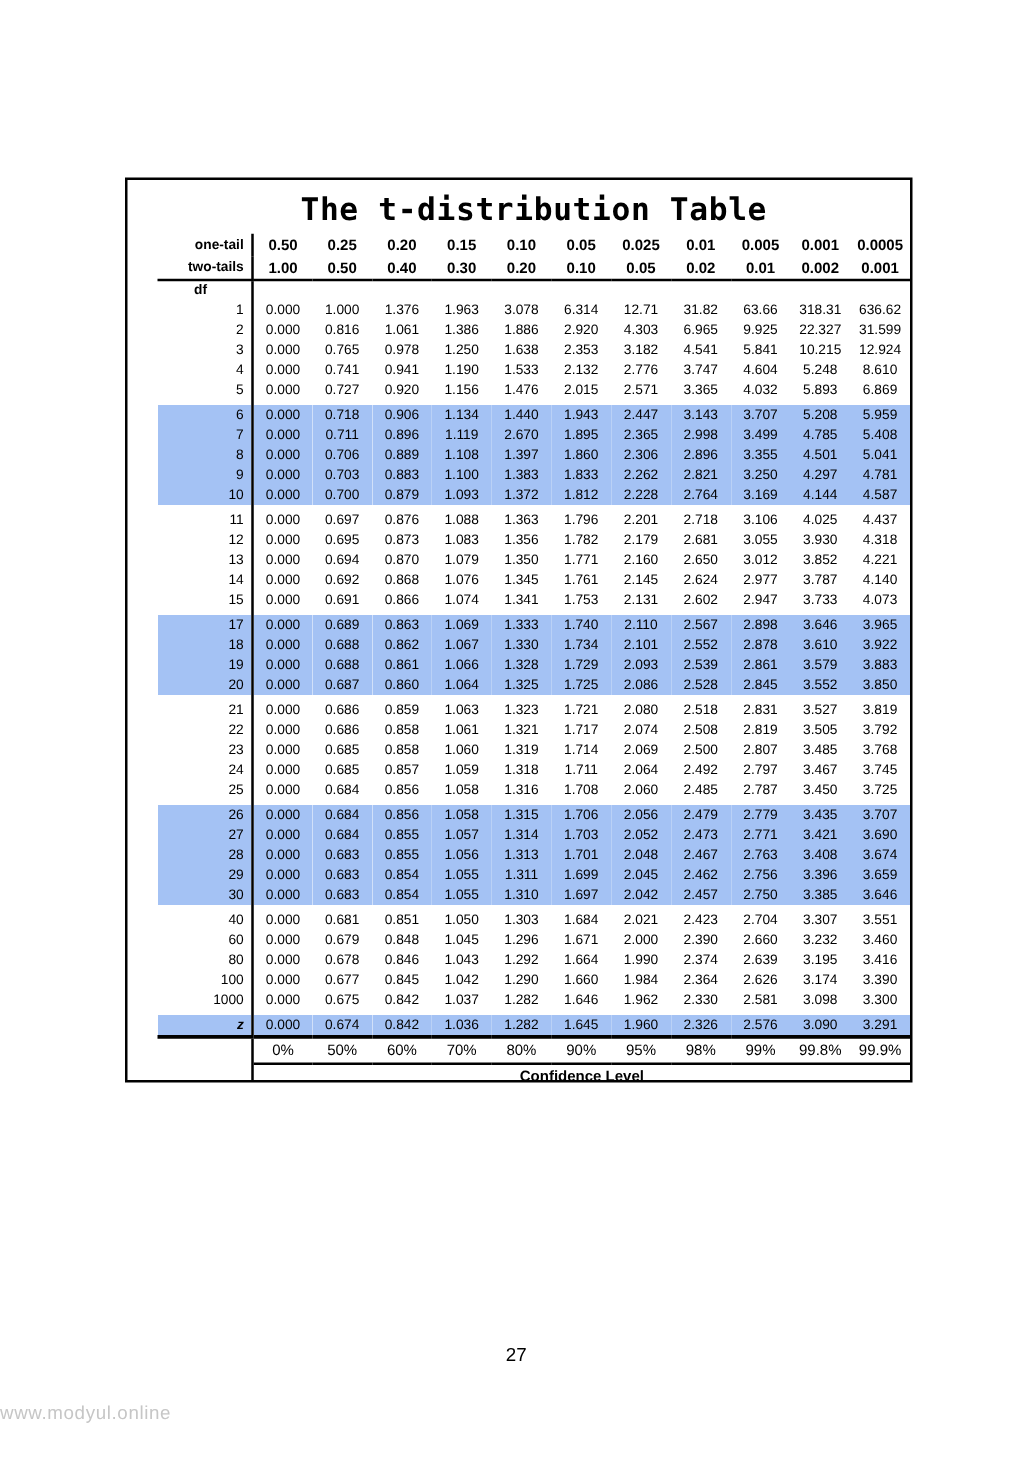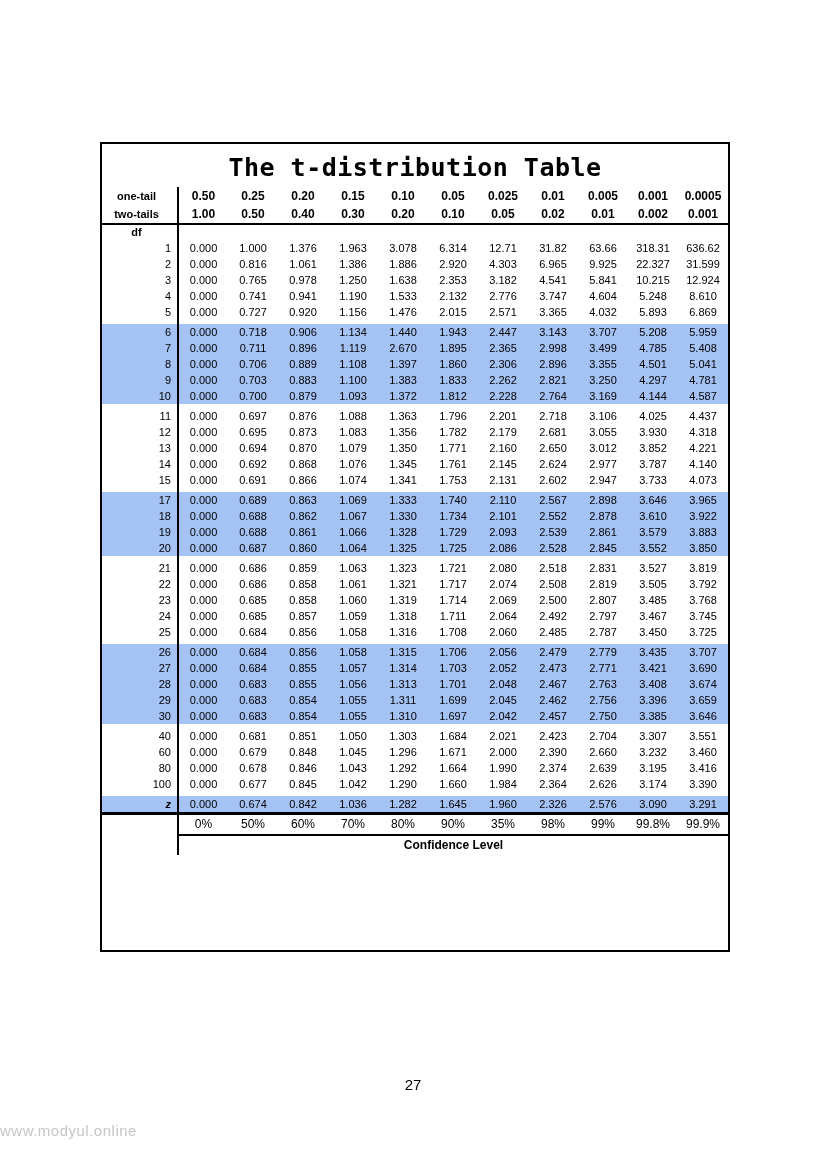--- a/index.html
+++ b/index.html
@@ -1,37 +1,37 @@
 <!DOCTYPE html>
 <html style="--hl: #a4c2f4;"><head>
 <meta charset="utf-8">
 <style>
   html,body { margin:0; padding:0; }
   body {
     width:826px; height:1169px; position:relative; background:#ffffff;
     font-family:"Liberation Sans", sans-serif; color:#000;
   }
   .table-box {
-    position:absolute; left:100px; top:142px; width:630px; height:810px;
-    border:2px solid #000; box-sizing:border-box; background:#fff; overflow:hidden;
+    position:absolute; left:100px; top:142px; width:630px; height:724px;
+    border:2px solid #000; box-sizing:border-box; background:#fff; overflow:hidden;padding-left:24px;
   }
   .title {
     text-align:center; font-family:"DejaVu Sans Mono", monospace;
     font-weight:bold; font-size:25px; letter-spacing:0.5px;
     margin-top:9px; margin-bottom:5px;
   }
   table { border-collapse:collapse; width:100%; table-layout:fixed; }
   col.dfcol { width:76px; }
   td {
     font-size:11px; text-align:center; padding:0; height:16px; line-height:16px;
     overflow:hidden; white-space:nowrap;
   }
   .dfcell { text-align:right; padding-right:6px; border-right:2px solid #000; }
   tr.hdr td { font-weight:bold; font-size:12px; height:18px; line-height:18px; }
-  tr.hdr td.lab { font-size:11px;text-align:center; }
+  tr.hdr td.lab { font-size:11px; }
   tr.hdr2 td { border-bottom:2px solid #000; }
   tr.dfrow td { height:15px; line-height:15px; font-weight:bold; font-size:11px;text-align:center; }
   tr.spacer td { height:4px; line-height:4px; font-size:1px; }
   tr.hl td { background:var(--hl, #a4c2f4); }
   tr.zrow td { border-bottom:3px solid #000; }
   .zlab { font-weight:bold; font-style:italic; }
   tr.pctrow td { height:19px; line-height:19px; font-size:12px; }
   tr.pctrow td.datab { border-bottom:2px solid #000; }
   tr.clrow td { height:19px; line-height:19px; font-size:12px; font-weight:bold;margin-left:16px; }
   .page-number {
@@ -568,20 +568,34 @@
           <td>0.845</td>
           <td>1.042</td>
           <td>1.290</td>
           <td>1.660</td>
           <td>1.984</td>
           <td>2.364</td>
           <td>2.626</td>
           <td>3.174</td>
           <td>3.390</td>
         </tr>
+        <tr class="">
+          <td class="dfcell ">1000</td>
+          <td>0.000</td>
+          <td>0.675</td>
+          <td>0.842</td>
+          <td>1.037</td>
+          <td>1.282</td>
+          <td>1.646</td>
+          <td>1.962</td>
+          <td>2.330</td>
+          <td>2.581</td>
+          <td>3.098</td>
+          <td>3.300</td>
+        </tr>
         <tr class="spacer">
           <td class="dfcell"></td>
           <td colspan="11"></td>
         </tr>
         <tr class="hl zrow">
           <td class="dfcell zlab">z</td>
           <td>0.000</td>
           <td>0.674</td>
           <td>0.842</td>
           <td>1.036</td>
@@ -596,21 +610,21 @@
       </tbody>
     <tfoot>
       <tr class="pctrow">
         <td class="dfcell"></td>
       <td class="datab">0%</td>
           <td class="datab">50%</td>
           <td class="datab">60%</td>
           <td class="datab">70%</td>
           <td class="datab">80%</td>
           <td class="datab">90%</td>
-          <td class="datab">35%</td>
+          <td class="datab">95%</td>
           <td class="datab">98%</td>
           <td class="datab">99%</td>
           <td class="datab">99.8%</td>
           <td class="datab">99.9%</td>
         </tr>
       <tr class="clrow">
         <td class="dfcell"></td>
         <td colspan="11">Confidence Level</td>
       </tr>
     </tfoot>

